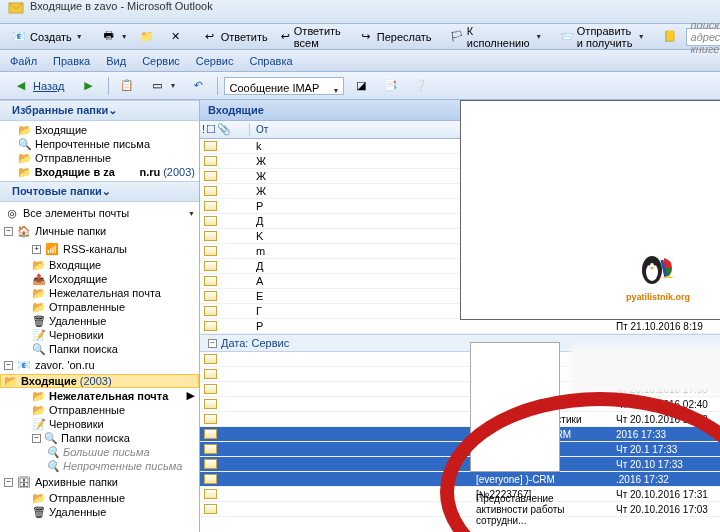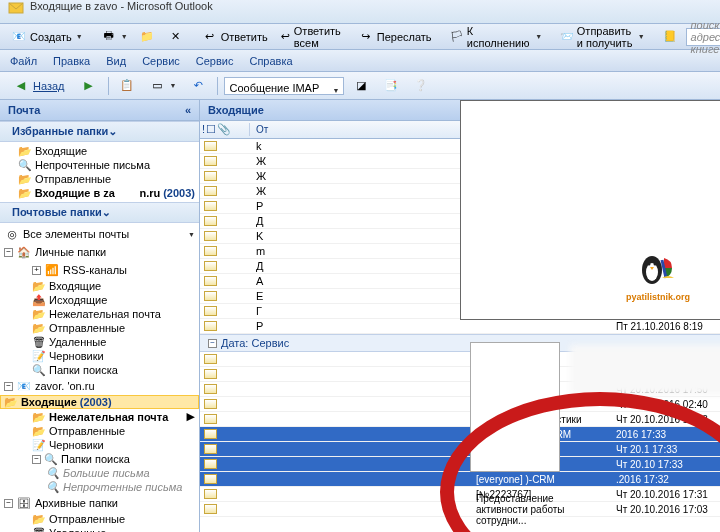--- a/index.html
+++ b/index.html
@@ -32,21 +32,21 @@
 
 .tree { padding: 2px 0; background: #fff; flex: 1; overflow: auto; }
 .tree-item { display: flex; align-items: center; padding: 1px 4px; gap: 3px; cursor: pointer; white-space: nowrap; }
 .tree-item.selected { background: #ffe8a6; border: 1px solid #f9c73d; padding: 0 3px; }
 .tree-item.bold { font-weight: bold; }
 .tree-indent-1 { padding-left: 18px; }
 .tree-indent-2 { padding-left: 32px; }
 .tree-indent-3 { padding-left: 46px; }
 .expander { width: 9px; height: 9px; border: 1px solid #888; background: #fff; display: inline-flex; align-items: center; justify-content: center; font-size: 8px; line-height: 1; cursor: pointer; }
 .folder-icon { width: 14px; height: 12px; display: inline-block; }
-.count { color: #15428b; font-weight: bold; }
+.count { color: #15428b; font-weight: normal; }
 
 .right-panel { flex: 1; background: #fff; display: flex; flex-direction: column; position: relative; }
 .right-header { background: linear-gradient(#d0e0f5, #b8cfee); padding: 4px 8px; color: #15428b; font-weight: bold; font-size: 14px; border-bottom: 1px solid #a0b8d8; }
 .col-headers { display: flex; background: linear-gradient(#f5f8fc, #e0ebf8); border-bottom: 1px solid #a0b8d8; height: 18px; align-items: center; }
 .col-h { padding: 0 6px; border-right: 1px solid #c0d0e8; color: #15428b; font-size: 10px; }
 .col-icons { width: 50px; display: flex; gap: 1px; padding: 0 2px; }
 .col-from { width: 220px; }
 .col-subj { flex: 1; }
 .col-date { width: 110px; }
 
@@ -178,24 +178,20 @@
       <span class="mini-icon">📑</span>
     </div>
   <div class="tb-btn">
       <span class="mini-icon" style="color:#1560c9;">❔</span>
     </div>
 </div>
 
 <div class="content">
 
   <div class="left-panel">
-    <div class="left-header">
-      <span>Почта</span>
-      <span>«</span>
-    </div>
     <div class="left-section-header">
       <span>Избранные папки</span>
       <span>⌄</span>
     </div>
     <div style="background:#fff;padding:2px 0;">
       <div class="tree-item tree-indent-1">
           <span class="folder-icon">📂</span>
           <span>Входящие</span>
         </div>
       <div class="tree-item tree-indent-1">

